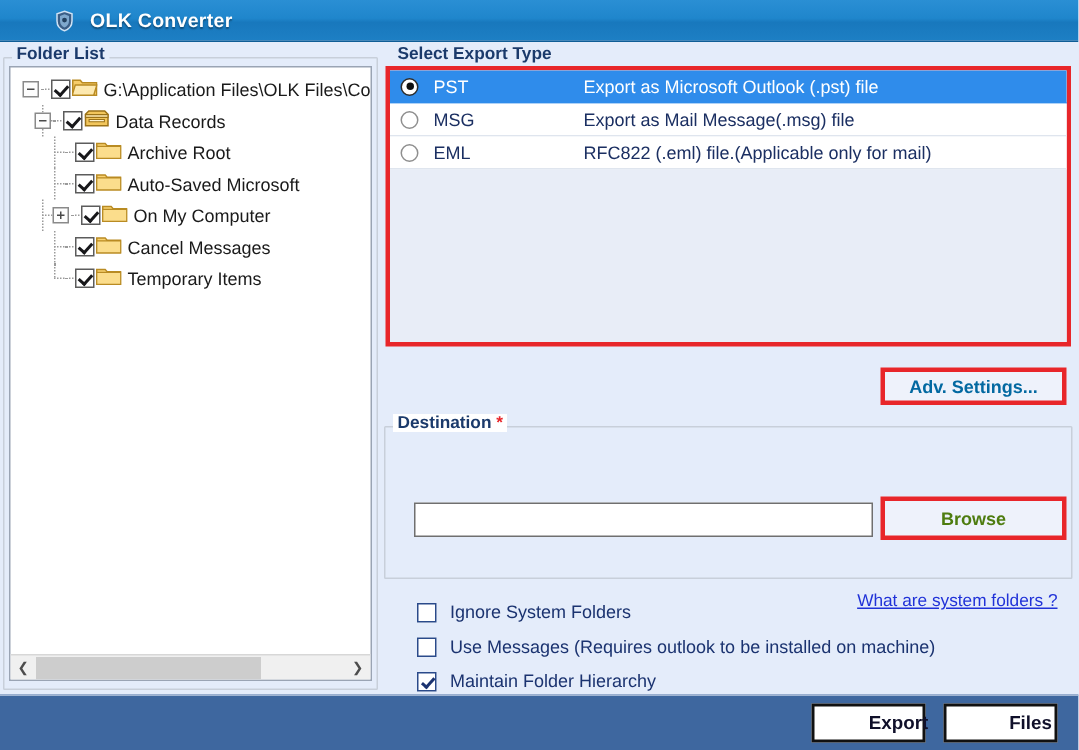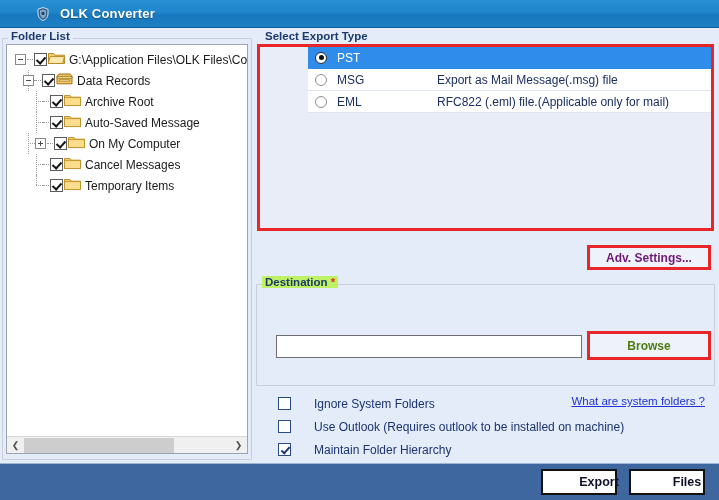--- a/index.html
+++ b/index.html
@@ -184,21 +184,20 @@
   }
   #export-list-wrap {
     position: absolute; left: 1px; top: 14px;
     width: 457px; height: 187px;
     border: 3px solid #e8262a;
     background: #e8edf7;
   }
   #export-list {
     position: absolute; left: 0; top: 0; right: 0; bottom: 0;
     background: #e8edf7;
-    margin-left: 48px;
   }
   .exp-row {
     height: 22px;
     display: flex; align-items: center;
     background: #ffffff;
     border-bottom: 1px solid #dfe5ee;
     font-size: 12px;
     color: #1b2f62;
   }
   .exp-row.sel {
@@ -225,33 +224,33 @@
   .exp-desc { flex: 1 1 auto; }
   #export-filler { flex: 1 1 auto; background: #e8edf7; }
 
   
   #adv-btn {
     position: absolute; left: 331px; top: 215px;
     width: 124px; height: 25px;
     border: 3px solid #e8262a;
     background: #eef2fb;
     display: flex; align-items: center; justify-content: center;
-    font-size: 12px; font-weight: bold; color: #701a75;
+    font-size: 12px; font-weight: bold; color: #0369a1;
     cursor: default;
   }
 
   
   #dest-group {
     position: absolute; left: 0px; top: 246px;
     width: 459px; height: 110px;
   }
   #dest-label {
     position: absolute; left: 6px; top: 0;
     font-size: 11.5px; font-weight: bold; color: #1b3a6b;
-    background: #bef264; padding: 0 3px; z-index: 3;
+    background: #ffffff; padding: 0 3px; z-index: 3;
     white-space: nowrap;
   }
   #dest-star { color: #e8262a; font-weight: bold; }
   #dest-input {
     position: absolute; left: 20px; top: 59px;
     width: 306px; height: 23px;
     background: #ffffff;
     border: 1px solid #6f6f6f;
   }
   #browse-btn {
@@ -262,22 +261,22 @@
     display: flex; align-items: center; justify-content: center;
     font-size: 12px; font-weight: bold; color: #4d7c0f;
     cursor: default;
   }
 
   
   #options { position: absolute; left: 0; top: 362px; width: 459px; height: 70px; }
   .opt-row {
     position: relative;
     height: 23px;
-    display: flex; align-items: center;
-    font-size: 12px; color: #1b3370; gap: 14px;
+    display: flex; align-items: flex-end;
+    font-size: 12px; color: #1b3370;
   }
   .ocbox {
     width: 13px; height: 13px;
     border: 1px solid #2a4a8a;
     background: #ffffff;
     margin-left: 22px; margin-right: 9px;
     position: relative; flex: 0 0 auto;
   }
   .ocbox.checked:after {
     content: "";
@@ -386,21 +385,21 @@
           <span class="indent" style="width:24px"></span>
           <span class="vdots tee"></span>
           <span class="dots"></span>
           <span class="cbox checked"></span>
           <span class="ficon">
             <svg width="17" height="14" viewBox="0 0 17 14">
               <path d="M0.5 2.6 h5.6 l1.3 1.6 h9.1 v8.3 h-16 Z" fill="#f9d271" stroke="#b98b23" stroke-width="1"></path>
               <path d="M0.5 4.6 h16 v8.0 h-16 Z" fill="#fbdd8c" stroke="#b98b23" stroke-width=".8"></path>
             </svg>
           </span>
-          <span class="lbl">Auto-Saved Message</span>
+          <span class="lbl">Auto-Saved Microsoft</span>
         </div>
 
         <div class="tnode">
           <span class="indent" style="width:16px"></span>
           <span class="vdots tee"></span>
           <span class="expander plus"></span>
           <span class="dots"></span>
           <span class="cbox checked"></span>
           <span class="ficon">
             <svg width="17" height="14" viewBox="0 0 17 14">
@@ -453,20 +452,21 @@
   <div id="right-col">
 
     <div id="export-group">
       <span class="gb-label">Select Export Type</span>
       <div id="export-list-wrap">
         <div id="export-list" style="display:flex;flex-direction:column">
 
           <div class="exp-row sel">
             <span class="radio on"></span>
             <span class="exp-code">PST</span>
+            <span class="exp-desc">Export as Microsoft Outlook (.pst) file</span>
           </div>
 
           <div class="exp-row">
             <span class="radio"></span>
             <span class="exp-code">MSG</span>
             <span class="exp-desc">Export as Mail Message(.msg) file</span>
           </div>
 
           <div class="exp-row">
             <span class="radio"></span>
@@ -496,21 +496,21 @@
     </div>
 
     <div id="options">
       <div class="opt-row">
         <span class="ocbox"></span>
         <span>Ignore System Folders</span>
         <a id="sysfolder-link">What are system folders ?</a>
       </div>
       <div class="opt-row">
         <span class="ocbox"></span>
-        <span>Use Outlook (Requires outlook to be installed on machine)</span>
+        <span>Use Messages (Requires outlook to be installed on machine)</span>
       </div>
       <div class="opt-row">
         <span class="ocbox checked"></span>
         <span>Maintain Folder Hierarchy</span>
       </div>
     </div>
 
   </div>
 </div>
 

